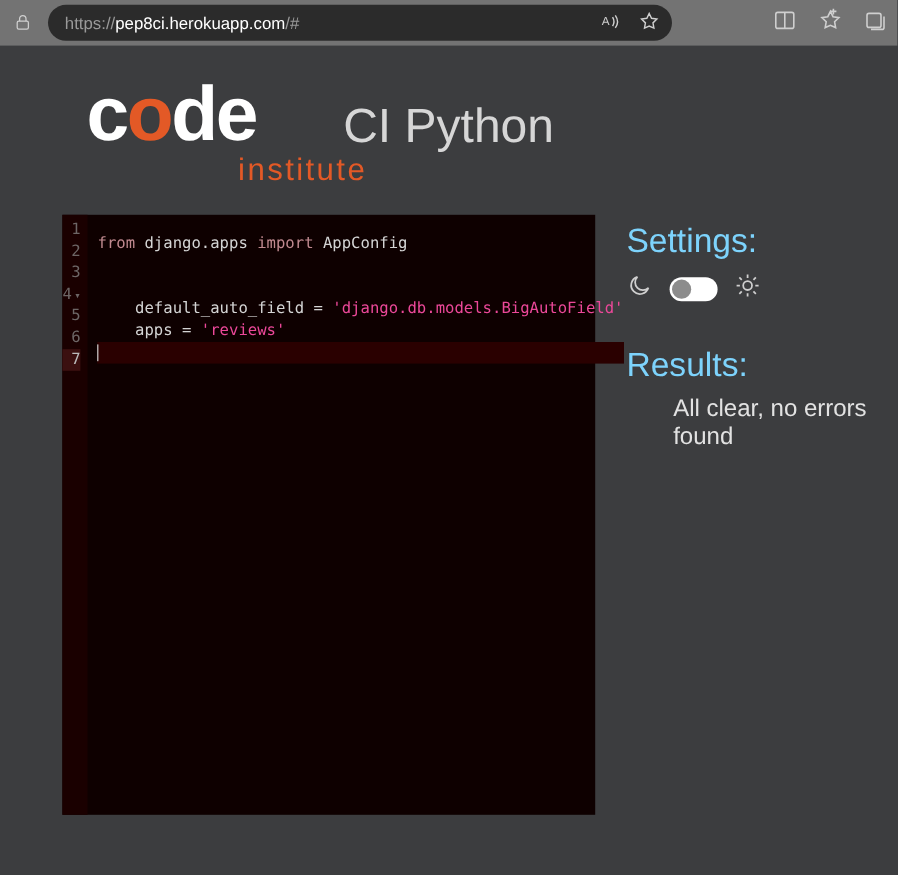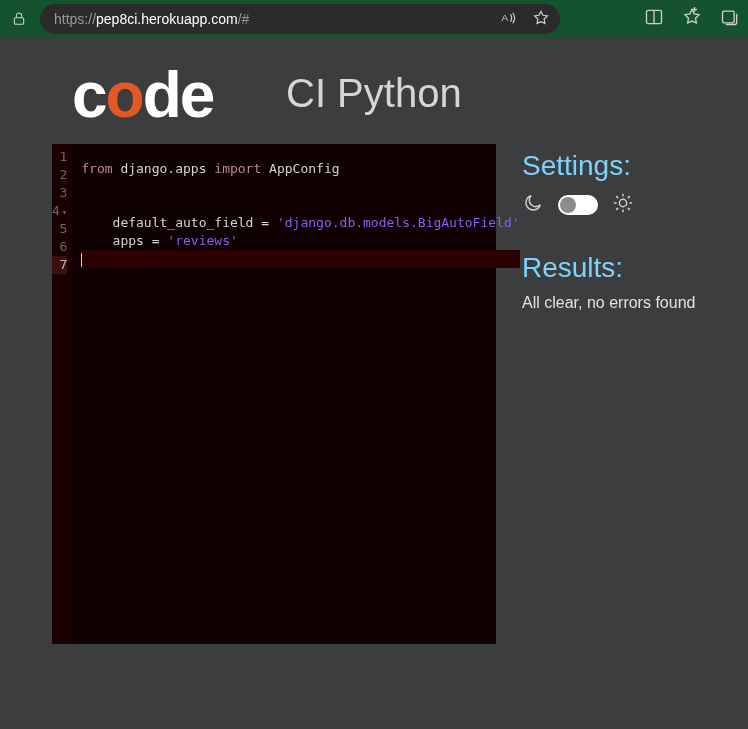--- a/index.html
+++ b/index.html
@@ -8,21 +8,21 @@
       font-family:-apple-system,BlinkMacSystemFont,'Segoe UI',sans-serif;
       color:#fff;
       width:748px;
       height:729px;
       overflow:hidden;
     }
 
     
     .browser-bar {
       height:38px;
-      background:#14532d;
+      background:#737373;
       display:flex;
       align-items:center;
       padding:0 8px;
       gap:6px;
       border-bottom:none;
     }
     .lock-wrap { width:22px; display:flex; justify-content:center; }
     .addr {
       flex:0 0 auto;
       width:520px;
@@ -69,21 +69,21 @@
       padding-right:6px;
       margin-top:4px;
       font-family:Arial,Helvetica,sans-serif;
     }
     .title {
       color:#d6d6d6;
       font-size:40px;
       font-weight:300;
       line-height:1.05;
       margin-left:-26px;
-      margin-top:4px;
+      margin-top:16px;
       font-family:'Segoe UI',Arial,sans-serif;
     }
 
     
     .main {
       display:flex;
       padding:12px 0 0 52px;
       gap:26px;
     }
     .editor {
@@ -116,21 +116,21 @@
     .cursor {
       display:inline-block;
       width:1px; height:14px;
       background:#cfcfcf;
       vertical-align:middle;
       margin-left:0;
     }
     .kw  { color:#c0898f; }
     .id  { color:#d4d4d4; }
     .fn  { color:#c4b454; }
-    .str { color:#8b5cf6; }
+    .str { color:#ec4899; }
     .punc{ color:#d4d4d4; }
 
     
     .side {
       flex:1;
       padding-top:6px;
       padding-right:18px;
     }
     .side h2 {
       font-weight:300;
@@ -153,22 +153,23 @@
     }
     .toggle-knob {
       position:absolute;
       width:16px; height:16px;
       background:#8c8c8c;
       border-radius:50%;
       top:2px; left:2px;
     }
     .results-msg {
       color:#e2e2e2;
-      font-size:16px;
+      font-size:20px;
       margin-top:8px;
+      margin-left:39px;
     }
   </style>
 </head>
 <body>
 
 <div class="browser-bar">
   <div class="lock-wrap">
     <svg width="16" height="16" viewBox="0 0 24 24">
         <rect class="icon-stroke" x="5" y="10" width="14" height="10" rx="2"></rect>
         <path class="icon-stroke" d="M8 10V7a4 4 0 0 1 8 0v3"></path>
@@ -214,20 +215,21 @@
         </svg>
     </span>
   </div>
 </div>
 
 <div class="header">
   <div class="logo">
     <div class="logo-code">
       <span>c</span><span class="orange">o</span><span>de</span>
     </div>
+    <div class="logo-institute">institute</div>
   </div>
   <div class="title">
     <div>CI Python</div>
   </div>
 </div>
 
 <div class="main">
   <div class="editor">
     <div class="gutter">
       <span class="ln">1</span>

